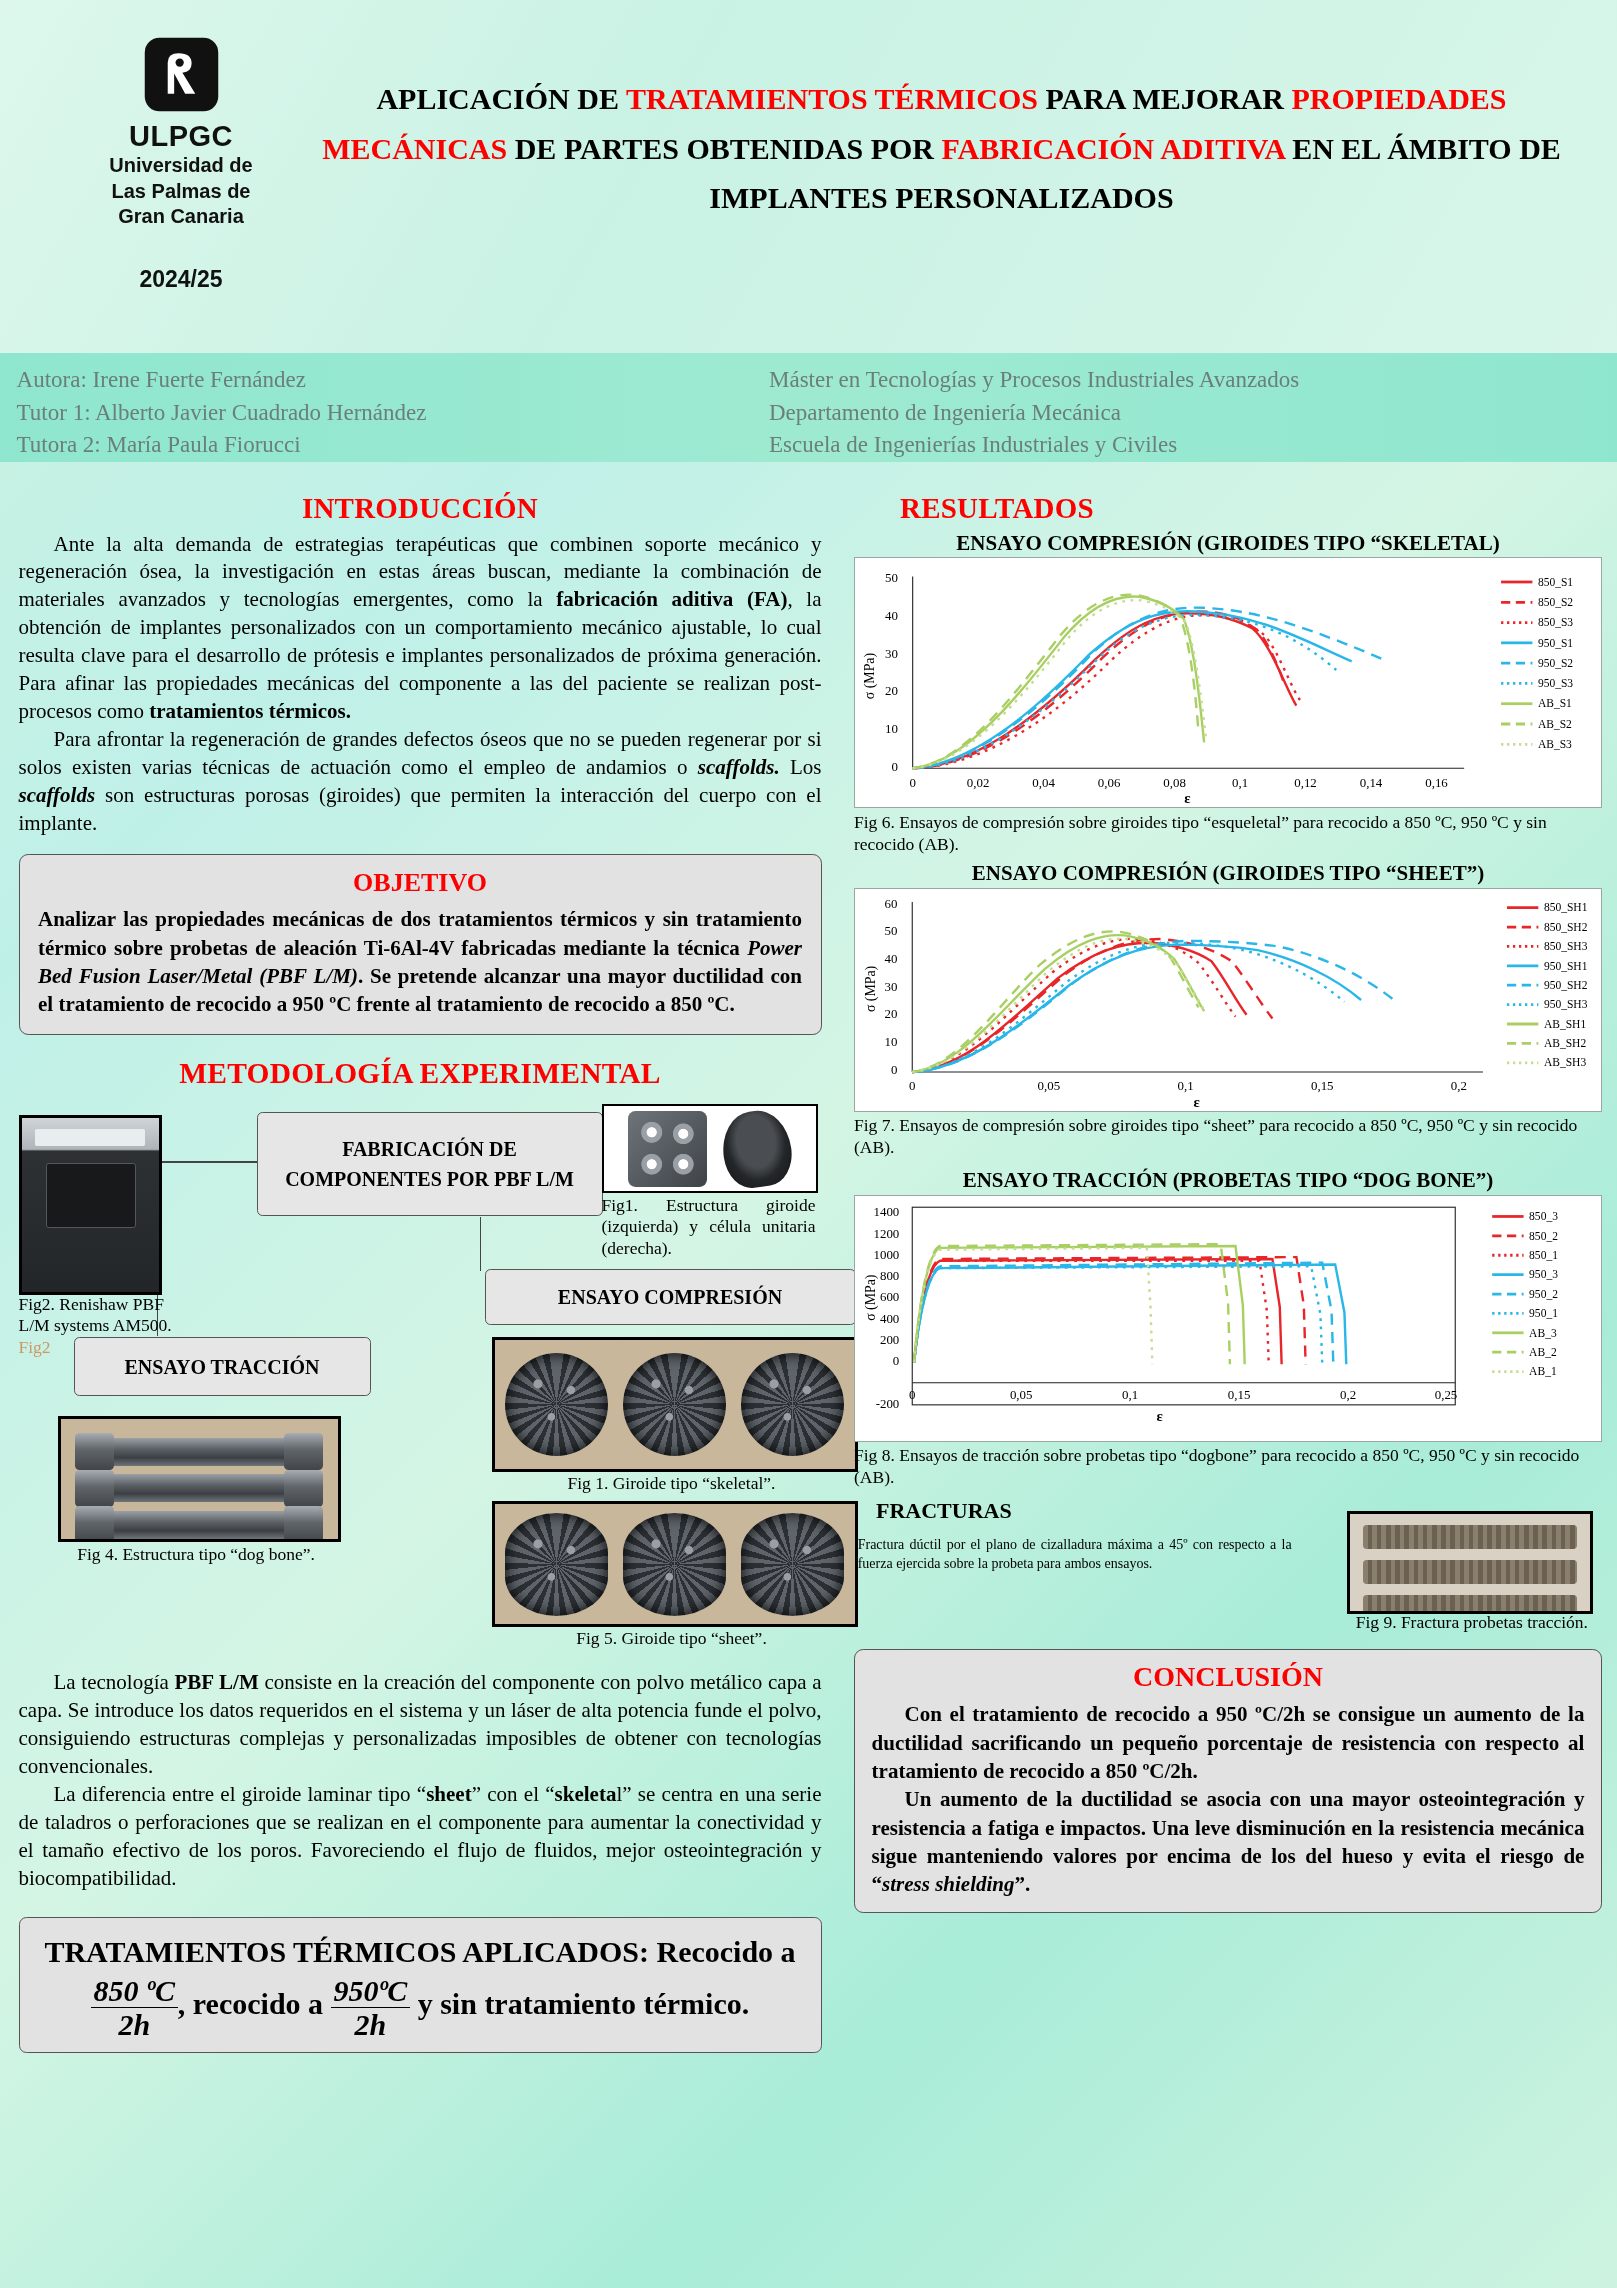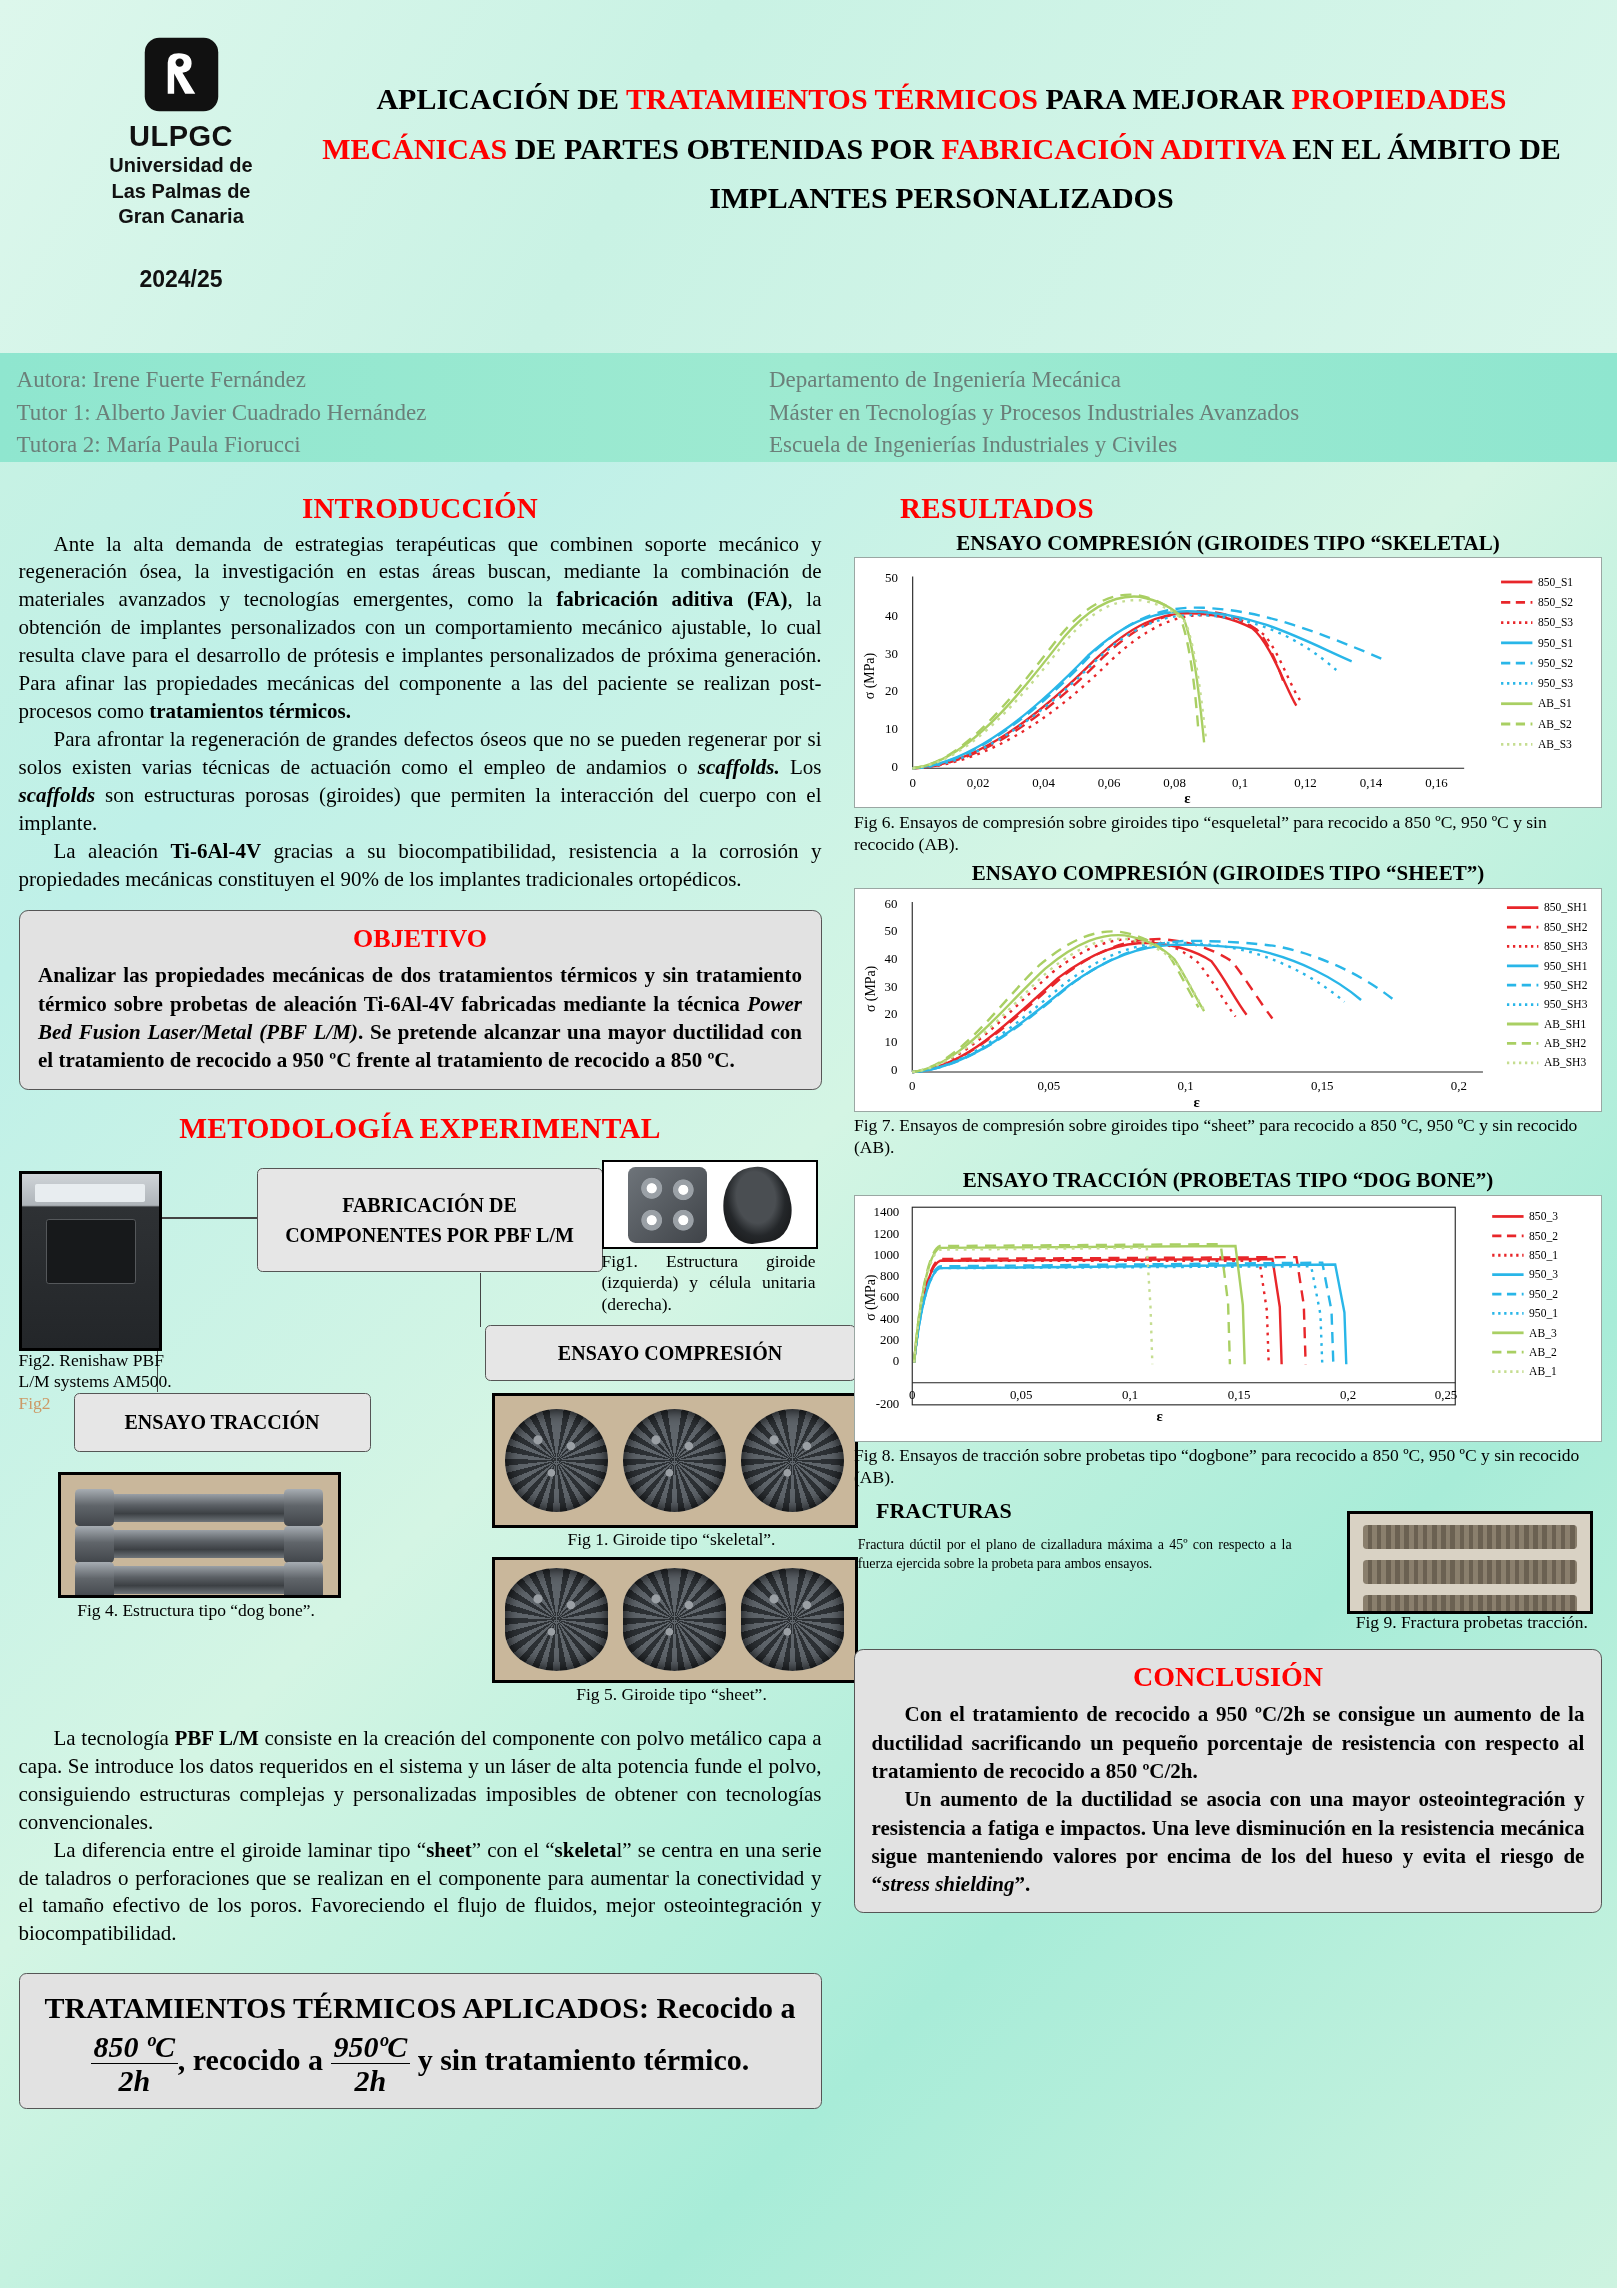--- a/index.html
+++ b/index.html
@@ -188,37 +188,34 @@
     </div>
   </div>
 
   <div class="authors">
     <div class="left">
       <div>Autora: Irene Fuerte Fernández</div>
       <div>Tutor 1: Alberto Javier Cuadrado Hernández</div>
       <div>Tutora 2: María Paula Fiorucci</div>
     </div>
     <div class="right">
+      <div>Máster en Tecnologías y Procesos Industriales Avanzados</div>
       <div>Departamento de Ingeniería Mecánica</div>
-      <div>Máster en Tecnologías y Procesos Industriales Avanzados</div>
       <div>Escuela de Ingenierías Industriales y Civiles</div>
     </div>
   </div>
 
   <div class="col-left">
 
     <h2 class="sec">INTRODUCCIÓN</h2>
     <p class="body">
       Ante la alta demanda de estrategias terapéuticas que combinen soporte mecánico y regeneración ósea, la investigación en estas áreas buscan, mediante la combinación de materiales avanzados y tecnologías emergentes, como la <b>fabricación aditiva (FA)</b>, la obtención de implantes personalizados con un comportamiento mecánico ajustable, lo cual resulta clave para el desarrollo de prótesis e implantes personalizados de próxima generación. Para afinar las propiedades mecánicas del componente a las del paciente se realizan post-procesos como <b>tratamientos térmicos.</b>
     </p>
     <p class="body">
       Para afrontar la regeneración de grandes defectos óseos que no se pueden regenerar por si solos existen varias técnicas de actuación como el empleo de andamios o <b><i>scaffolds.</i></b> Los <b><i>scaffolds</i></b> son estructuras porosas (giroides) que permiten la interacción del cuerpo con el implante.
-    </p>
-    <p class="body">
-      La aleación <b>Ti-6Al-4V</b> gracias a su biocompatibilidad, resistencia a la corrosión y propiedades mecánicas constituyen el 90% de los implantes tradicionales ortopédicos.
     </p>
 
     <div class="boxed" style="margin-top:16.6px;">
       <h3>OBJETIVO</h3>
       <p>
         Analizar las propiedades mecánicas de dos tratamientos térmicos y sin tratamiento térmico sobre probetas de aleación Ti-6Al-4V fabricadas mediante la técnica <i>Power Bed Fusion Laser/Metal (PBF L/M)</i>. Se pretende alcanzar una mayor ductilidad con el tratamiento de recocido a 950 ºC frente al tratamiento de recocido a 850 ºC.
       </p>
     </div>
 
     <h2 class="sec" style="margin-top:22px;font-size:29.5px;">METODOLOGÍA EXPERIMENTAL</h2>

